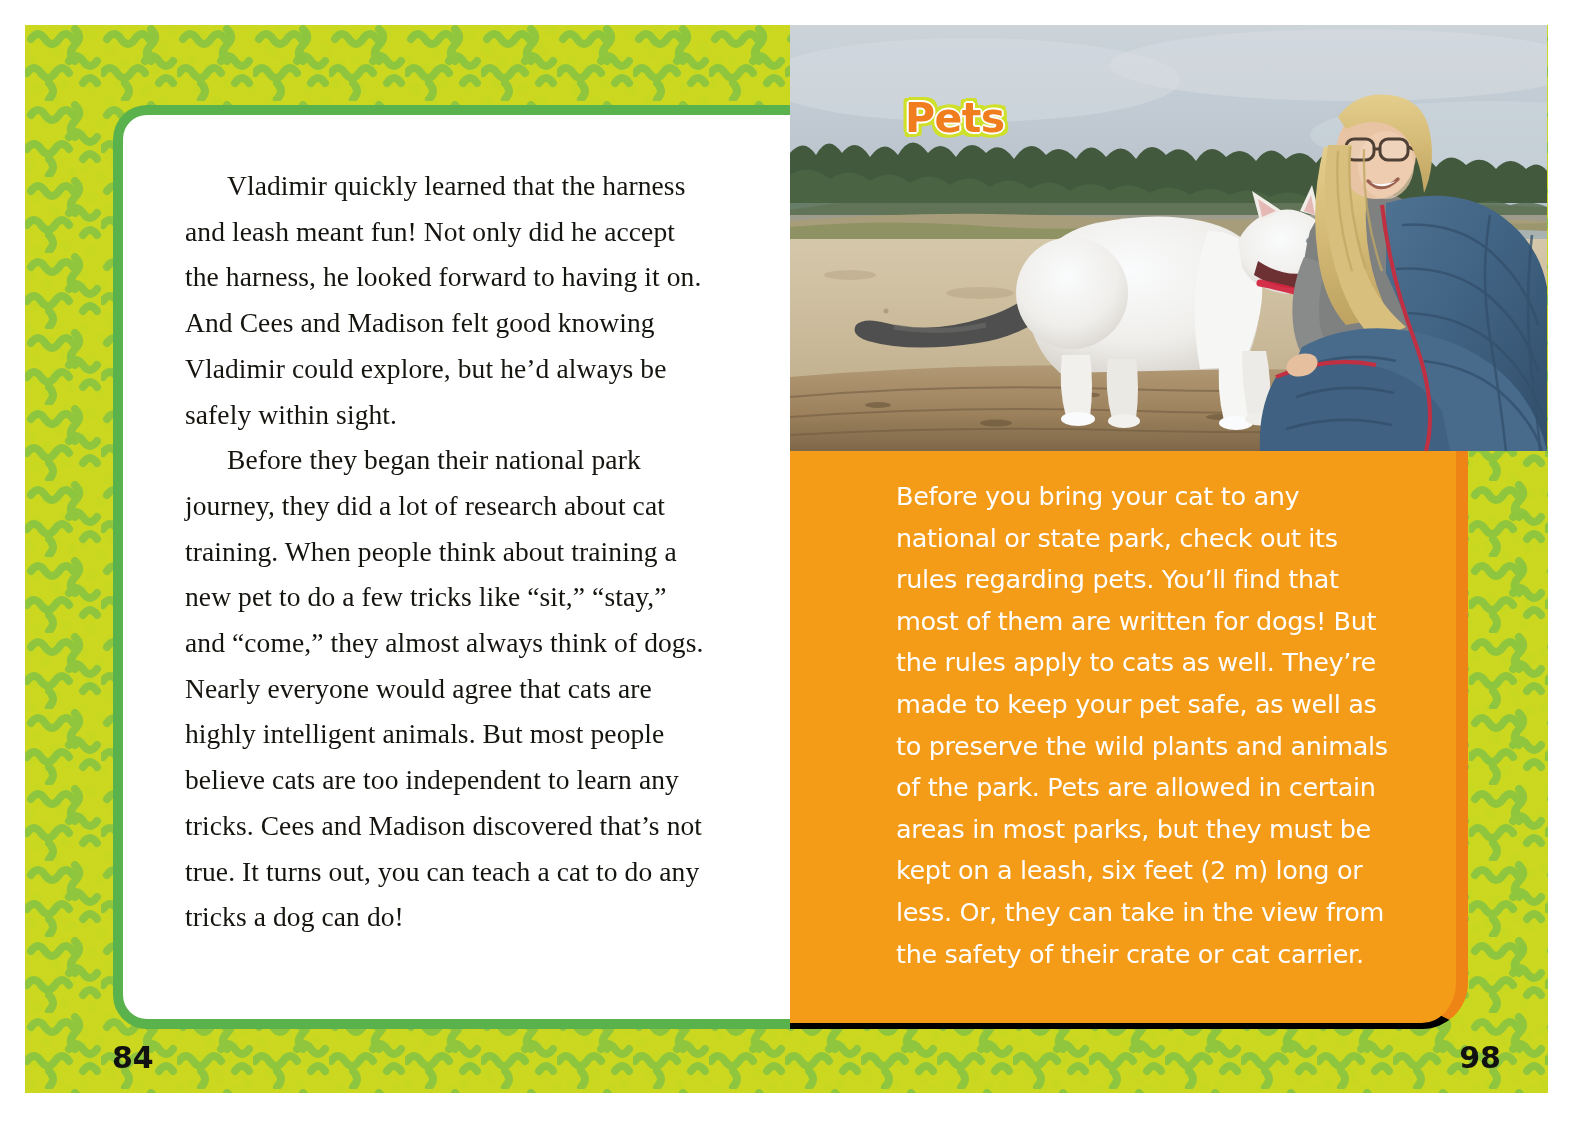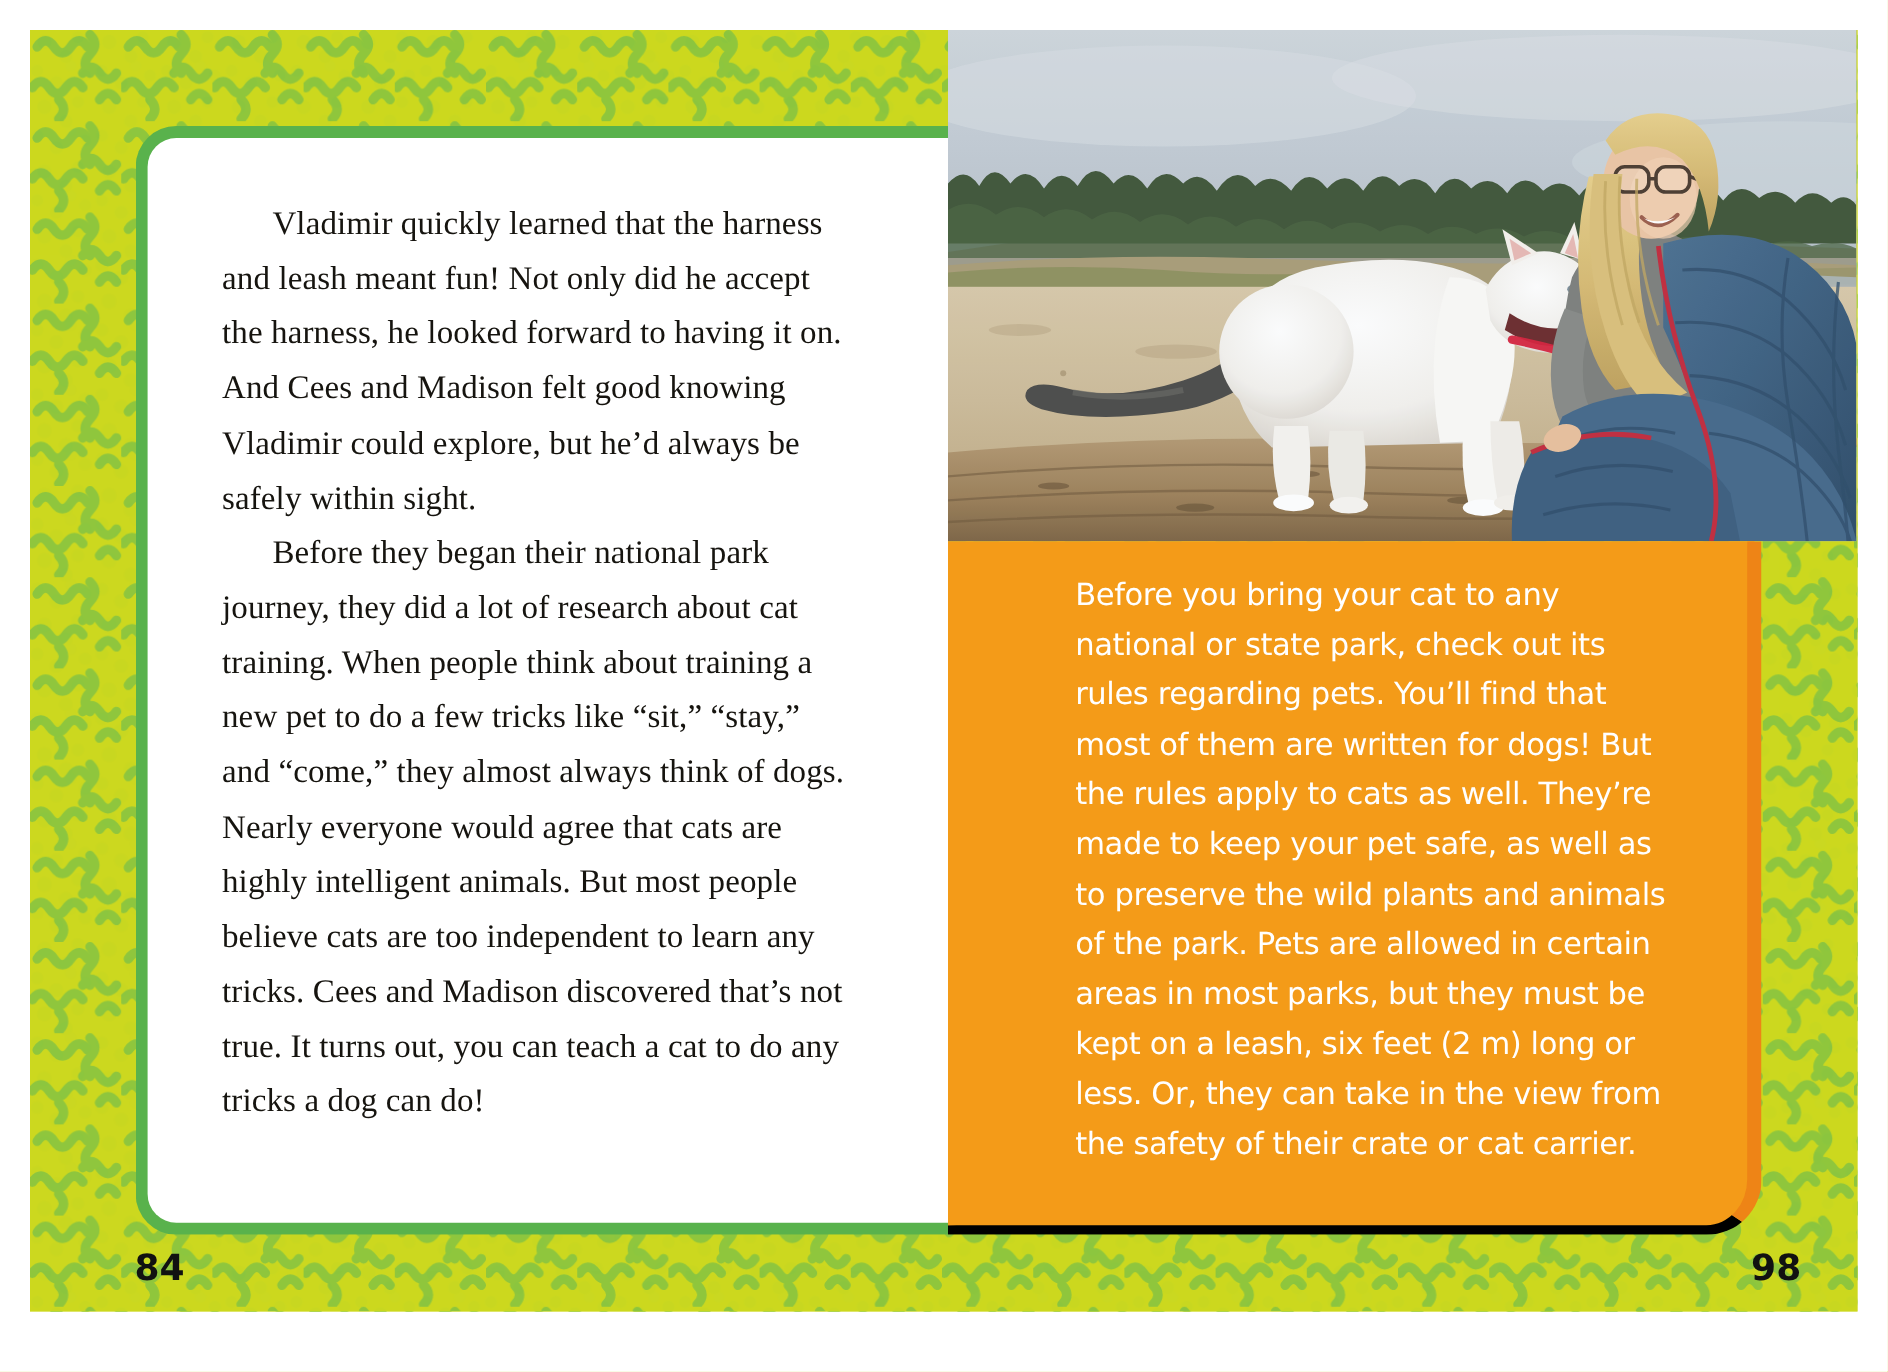--- a/index.html
+++ b/index.html
@@ -101,21 +101,21 @@
   }
   .title-line-2 { margin-left:28px; }
 
   
   .orange-panel {
     position:absolute;
     left:790px; top:451px;
     width:678px; height:578px;
     background:#f49b18;
     border-right:12px solid #ee8416;
-    border-bottom:8px solid #000000;
+    border-bottom:6px solid #000000;
     border-bottom-right-radius:46px;
   }
   .orange-text {
     position:absolute;
     left:106px; top:25px;
     width:505px;
     font-family:"DejaVu Sans", sans-serif;
     font-size:25.5px;
     line-height:41.6px;
     color:#ffffff;
@@ -385,20 +385,21 @@
         <path d="M486 352 Q536 330 586 340" stroke="#c22a3c" stroke-width="4" fill="none"></path>
 
         <ellipse cx="512" cy="340" rx="16" ry="11" fill="#e9c09c" transform="rotate(-18 512 340)"></ellipse>
       </g>
 
       <rect x="0" y="0" width="757" height="426" fill="#9fb0bd" opacity=".05"></rect>
     </svg>
   </div>
 
   <div class="title-lockup">
+    <span class="title-line title-line-1">Pets</span>
   </div>
 
   <div class="orange-panel">
     <p class="orange-text">Before you bring your cat to any national or state park, check out its rules regarding pets. You’ll find that most of them are written for dogs! But the rules apply to cats as well. They’re made to keep your pet safe, as well as to preserve the wild plants and animals of the park. Pets are allowed in certain areas in most parks, but they must be kept on a leash, six feet (2 m) long or less. Or, they can take in the view from the safety of their crate or cat carrier.</p>
   </div>
 
   <div class="folio folio-left">84</div>
   <div class="folio folio-right">98</div>
 
 </div>

